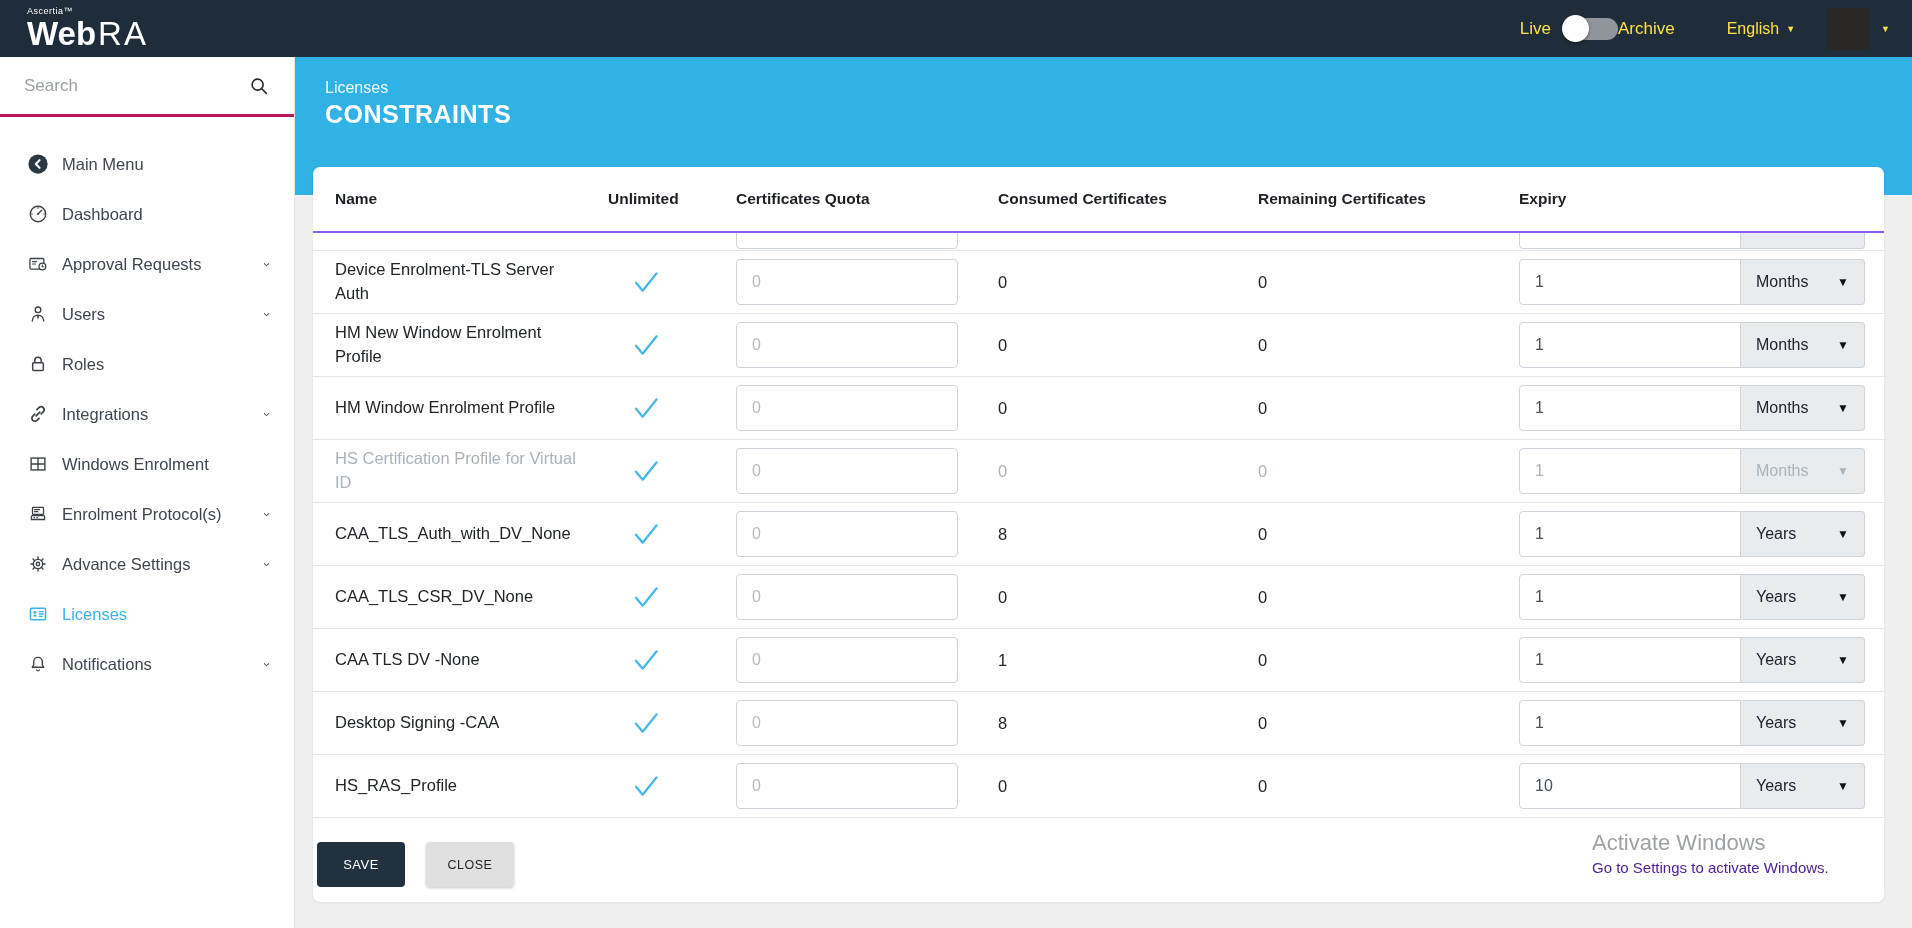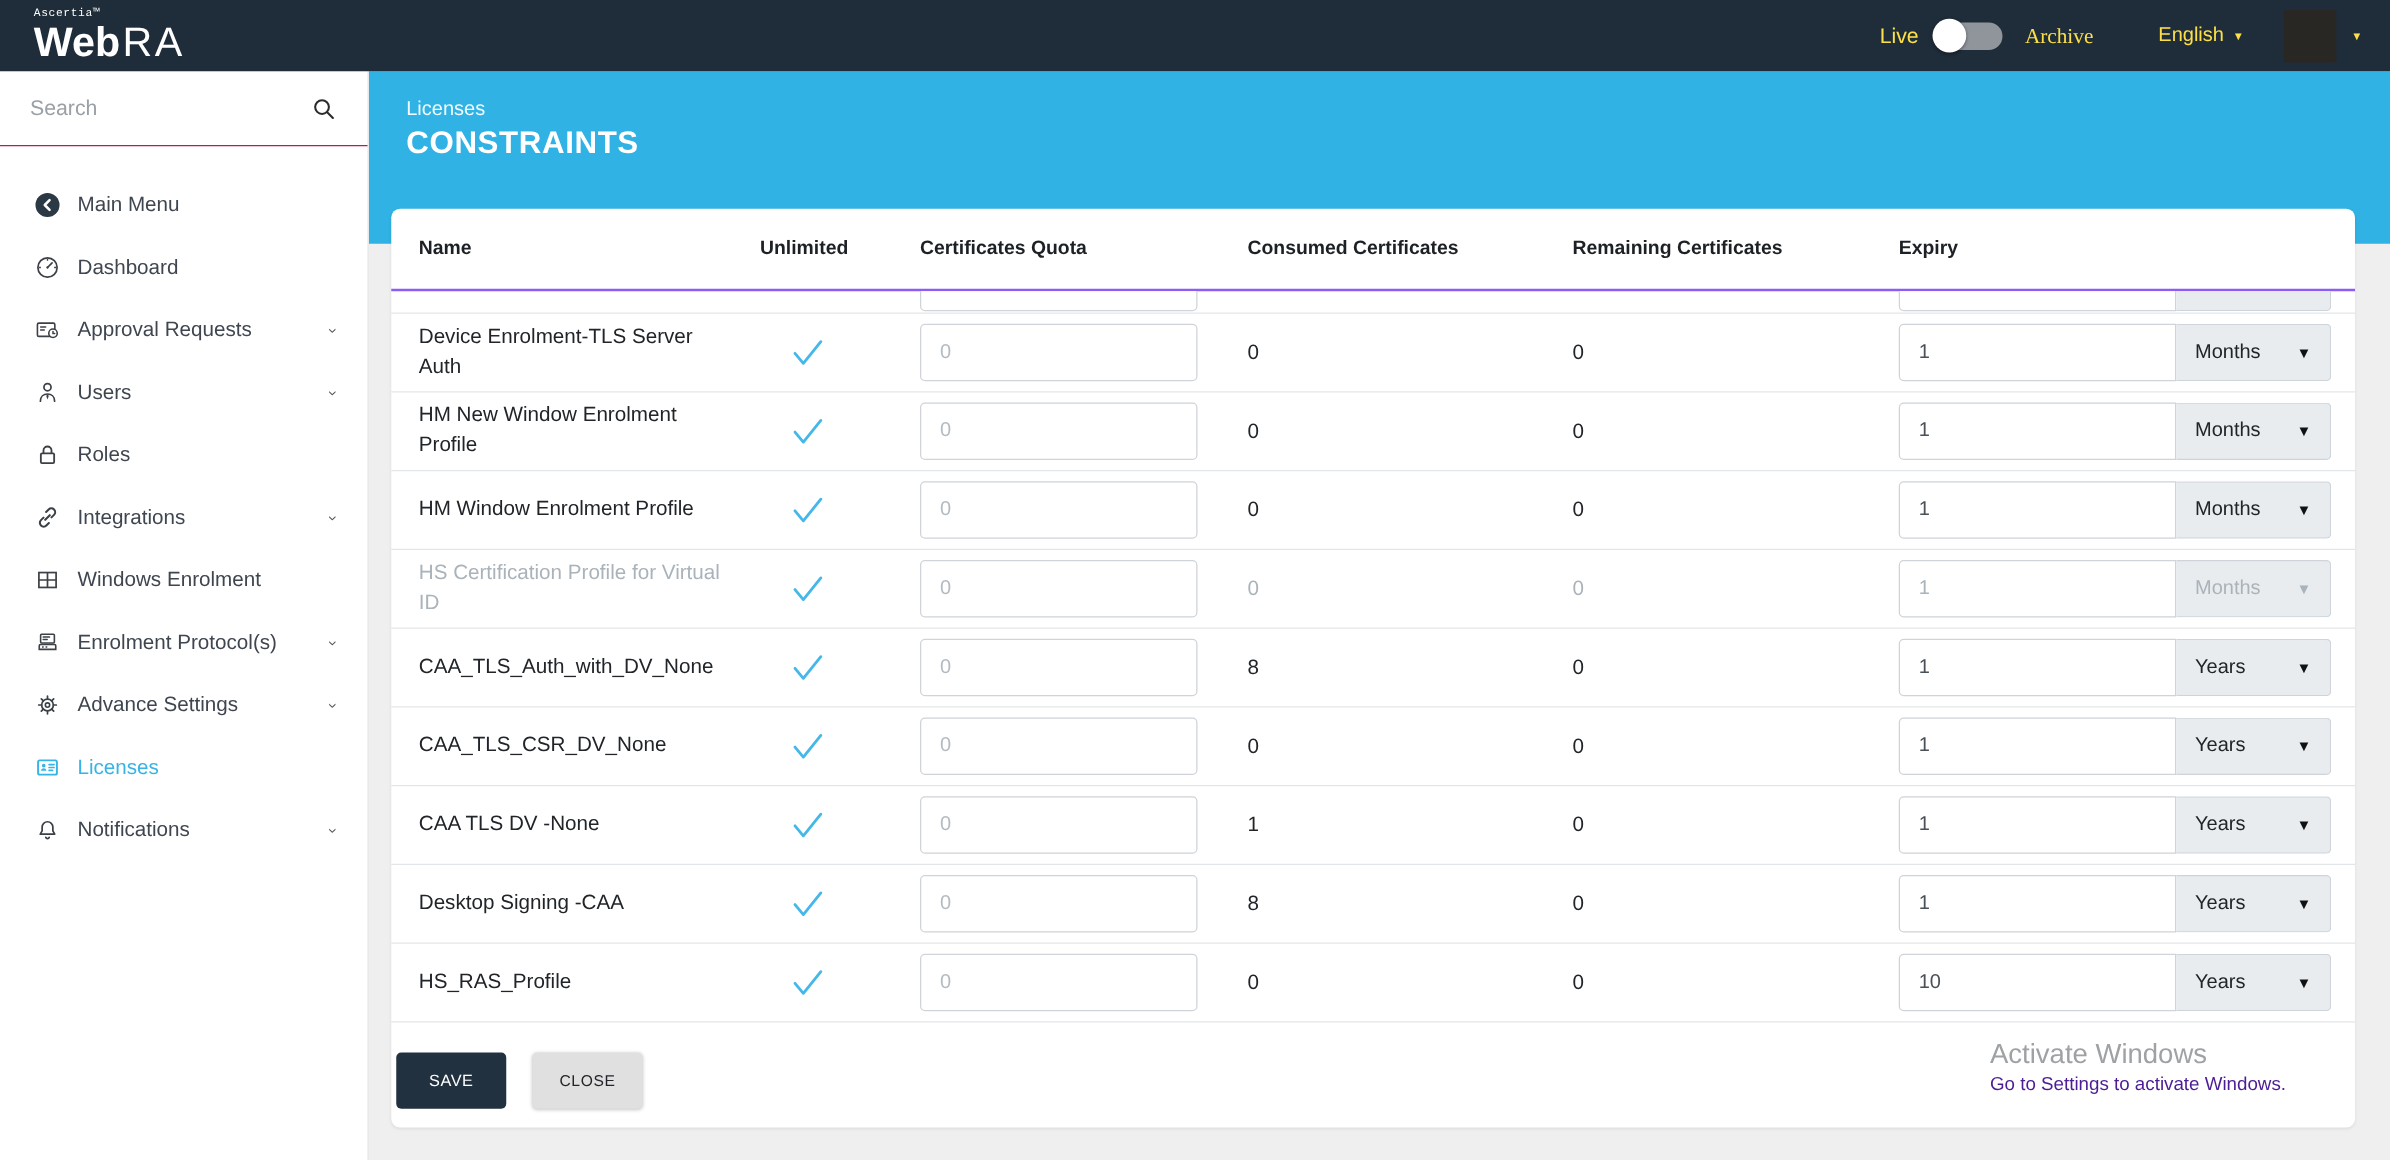--- a/index.html
+++ b/index.html
@@ -3,39 +3,39 @@
 <meta charset="utf-8">
 <style>
   * { margin:0; padding:0; box-sizing:border-box; }
   html,body { width:1912px; height:928px; overflow:hidden; background:#efefef;
     font-family:"Liberation Sans","DejaVu Sans",sans-serif; }
 
   
   .topbar { position:absolute; top:0; left:0; width:1912px; height:57px;
     background:#1f2c39; display:flex; align-items:center; z-index:30; }
   .logo { margin-left:27px; color:#fff; line-height:1; }
-  .logo .asc { font-size:9px; letter-spacing:.5px; display:block; margin-bottom:1px;font-family:Liberation Mono, monospace; }
+  .logo .asc { font-size:9px; letter-spacing:.5px; display:block; margin-bottom:1px; }
   .logo .brand { font-size:33px; }
   .logo .brand .w { font-weight:700; }
   .logo .brand .ra { font-weight:400; letter-spacing:2px; margin-left:2px; }
   .top-right { margin-left:auto; margin-right:22px; display:flex; align-items:center; color:#fde047; }
   .live-lbl { font-size:17px; margin-right:13px; }
   .toggle { width:54px; height:22px; border-radius:11px; background:#8f959b; position:relative; cursor:pointer; }
   .toggle .knob { position:absolute; left:-2px; top:-3px; width:27px; height:27px; border-radius:50%;
     background:#fff; box-shadow:0 1px 3px rgba(0,0,0,.45); }
-  .archive-lbl { font-size:17px; margin-left:18px;font-family:Liberation Serif, serif; }
+  .archive-lbl { font-size:17px; margin-left:0; }
   .lang { margin-left:52px; font-size:16px; display:flex; align-items:center; cursor:pointer; }
   .lang .caret, .avatar-caret { font-size:9px; margin-left:7px; }
   .avatar { margin-left:32px; width:42px; height:42px; border-radius:2px; background:#282724; cursor:pointer; }
   .avatar-caret { margin-left:12px; cursor:pointer; }
 
   
   .sidebar { position:absolute; top:57px; left:0; width:295px; bottom:0; background:#fff;
     border-right:1px solid #e3e3e3; z-index:20; }
-  .search-wrap { height:60px; border-bottom:1px solid #be185d; display:flex; align-items:center; padding:0 24px; }
+  .search-wrap { height:60px; border-bottom:3px solid #be185d; display:flex; align-items:center; padding:0 24px; }
   .search-input { border:none; outline:none; flex:1; font-size:17px; color:#333;
     font-family:"Liberation Sans","DejaVu Sans",sans-serif; }
   .search-input::placeholder { color:#9aa0a6; }
   .side-menu { padding-top:22px; }
   .side-item { height:50px; display:flex; align-items:center; padding:0 25px 0 27px;
     color:#3f4650; cursor:pointer; }
   .side-item .icon { width:22px; height:22px; margin-right:13px; flex:0 0 22px; color:#3c4147; }
   .side-item .icon svg { width:22px; height:22px; display:block; }
   .side-label { font-size:16.5px; }
   .side-chevron { margin-left:auto; font-size:13px; color:#55595e;

